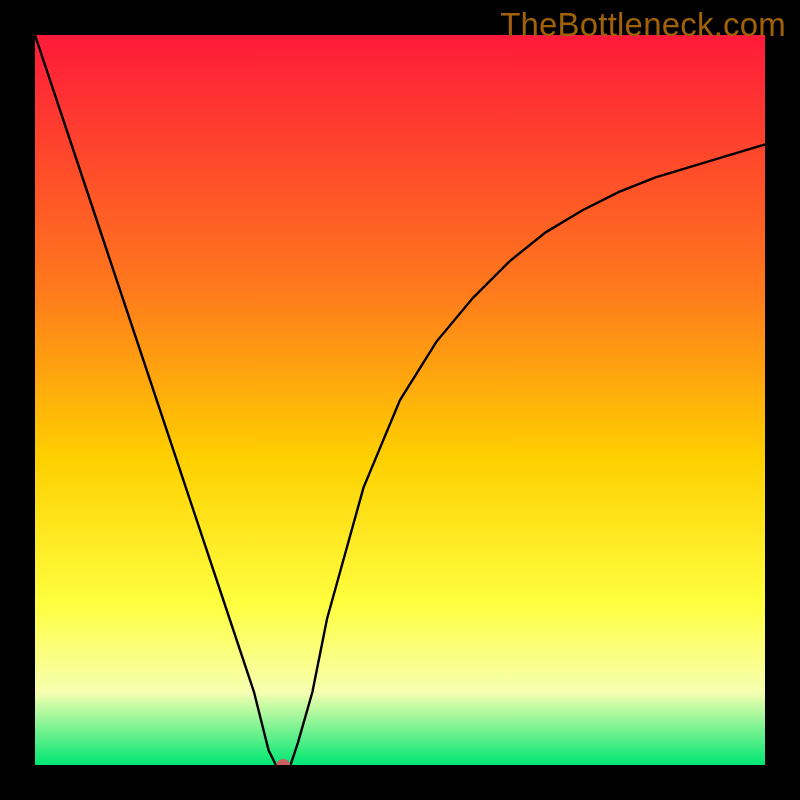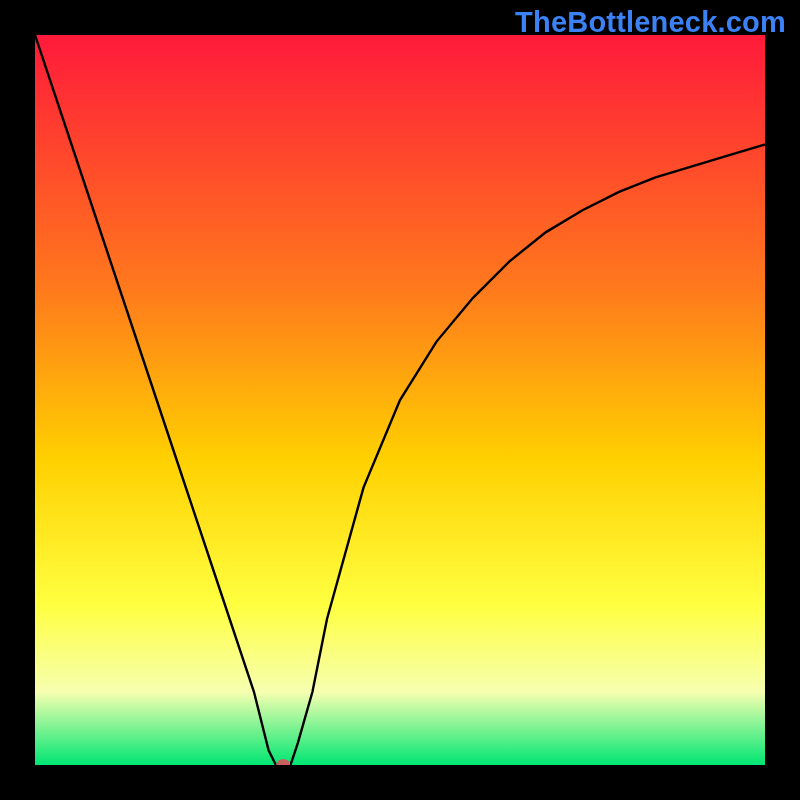--- a/index.html
+++ b/index.html
@@ -14,23 +14,23 @@
   .frame {
     position: relative;
     width: 800px;
     height: 800px;
     background: #000;
   }
   .watermark {
     position: absolute;
     top: 6px;
     right: 14px;
-    color: #3b82f6;
-    font-size: 29px;
-    font-weight: 700;
+    color: #a16207;
+    font-size: 33px;
+    font-weight: 400;
     letter-spacing: 0.2px;
     z-index: 5;
   }
   .plot-area {
     position: absolute;
     left: 35px;
     top: 35px;
     width: 730px;
     height: 730px;
     overflow: hidden;

